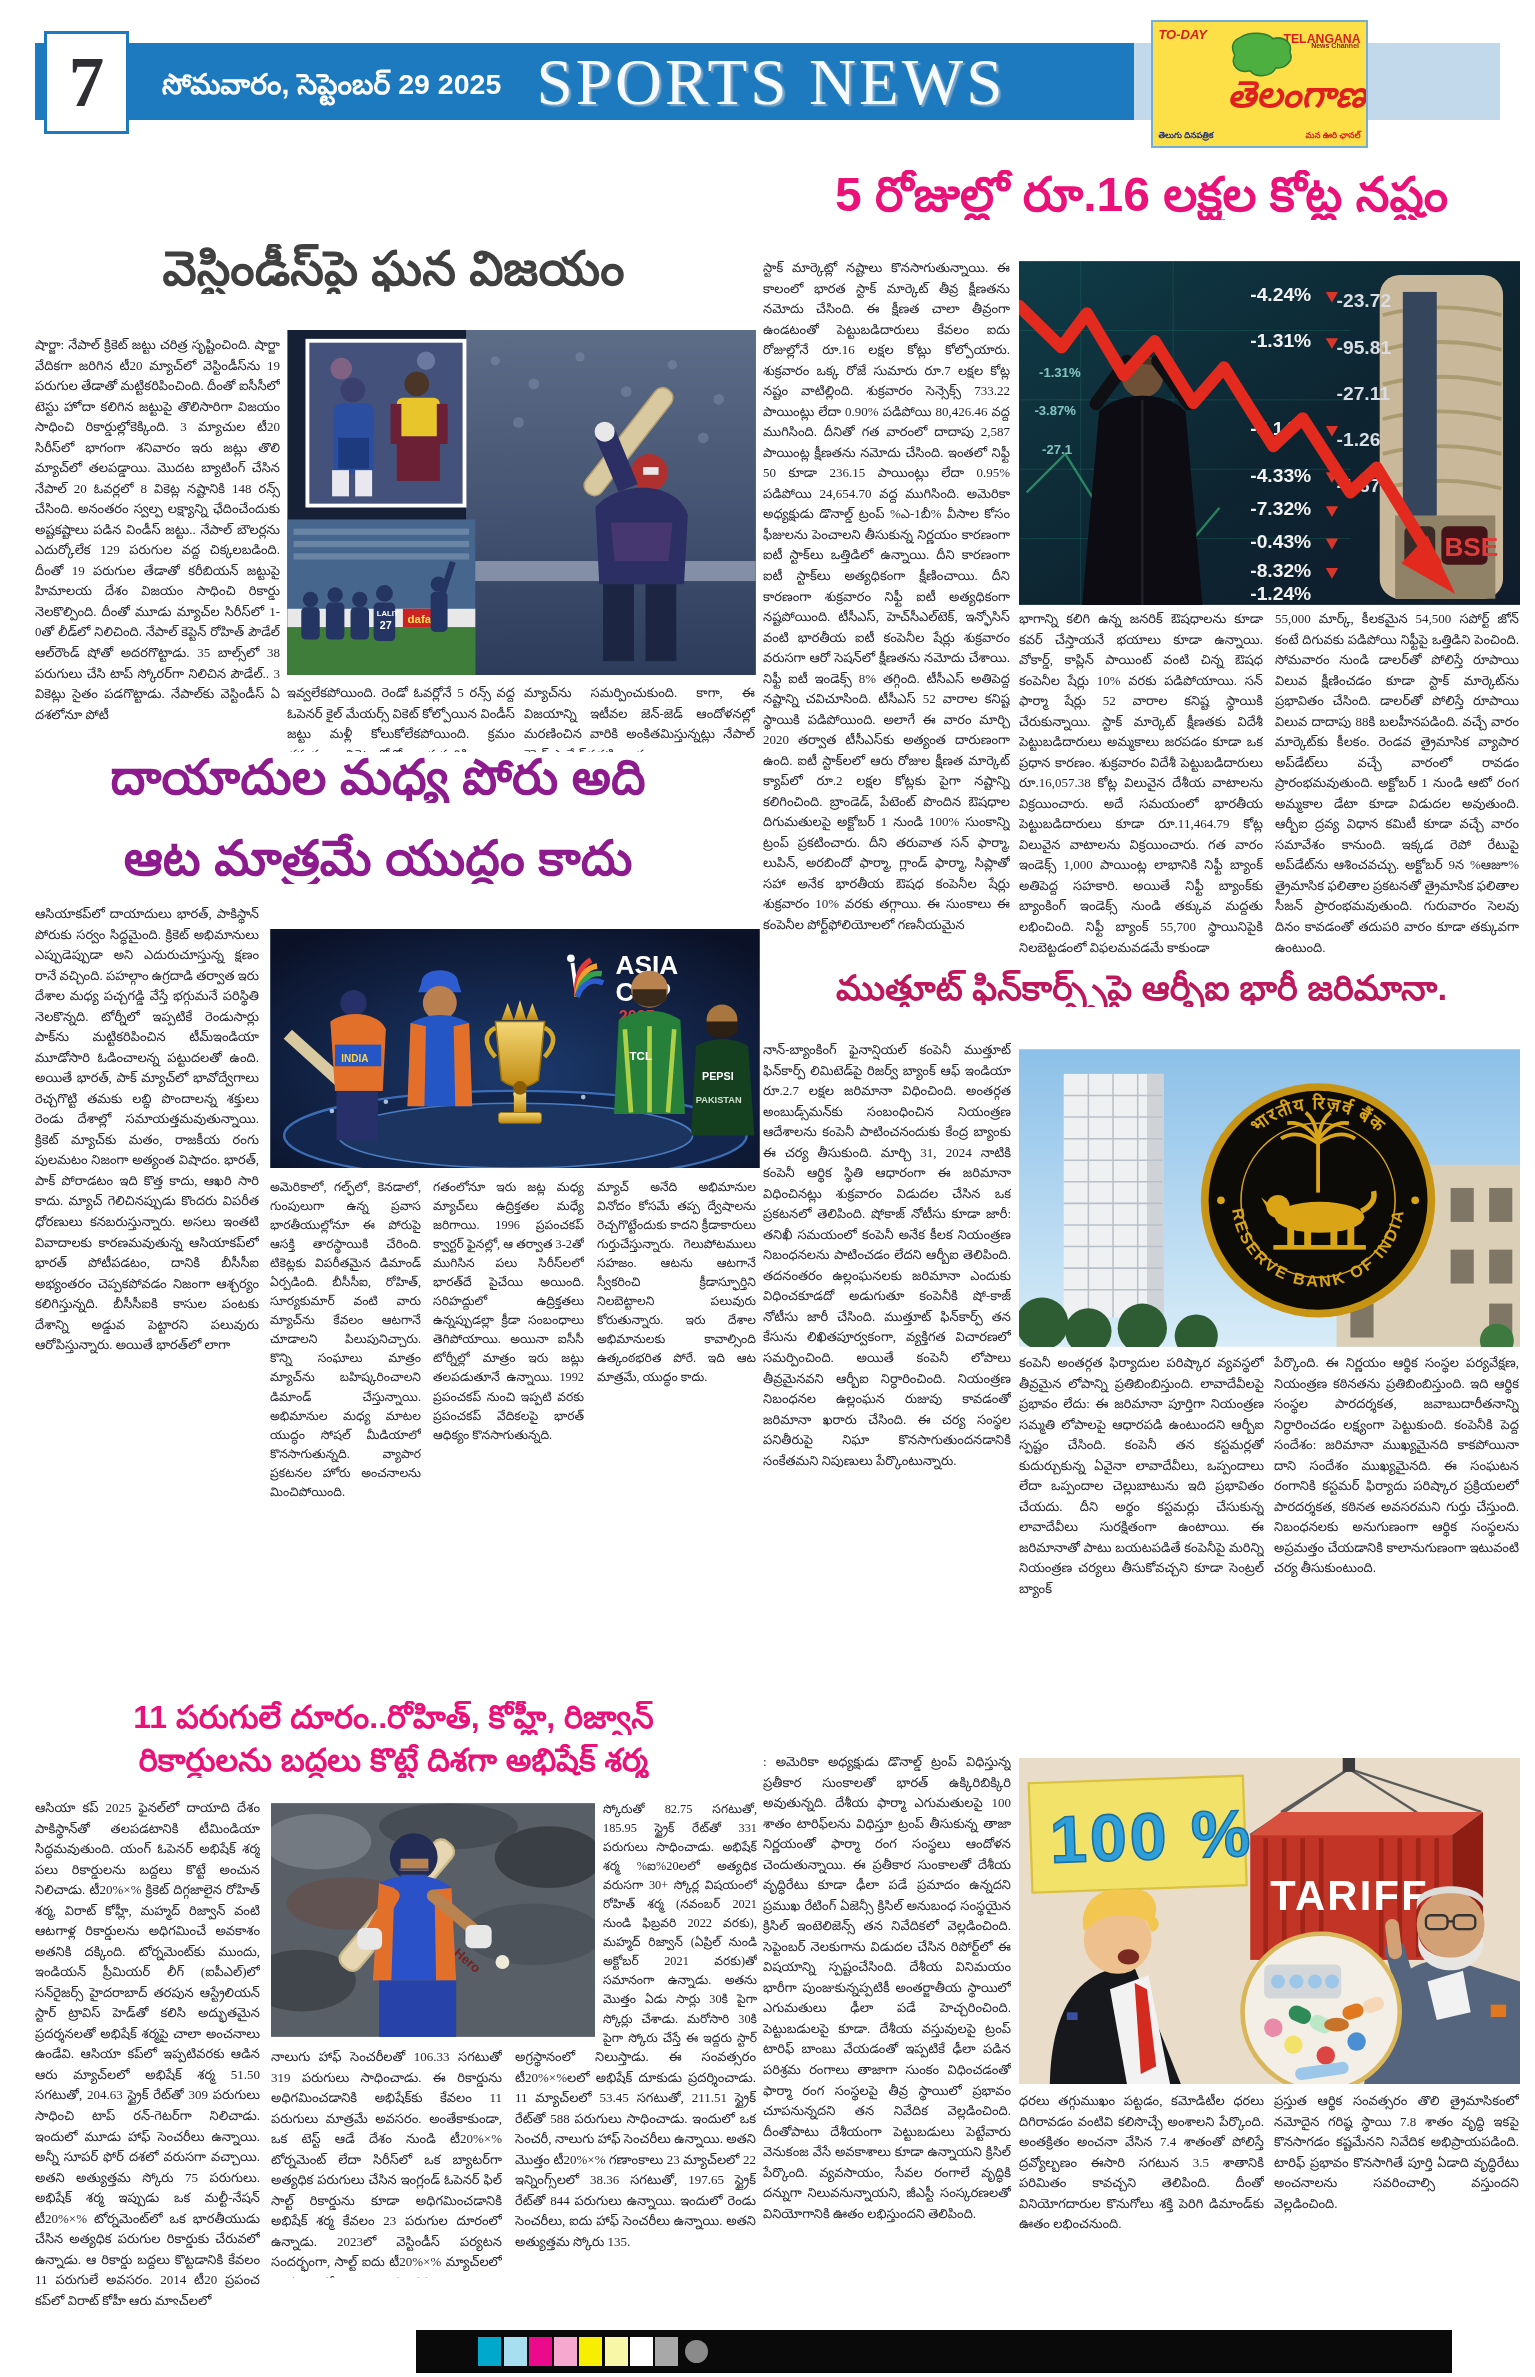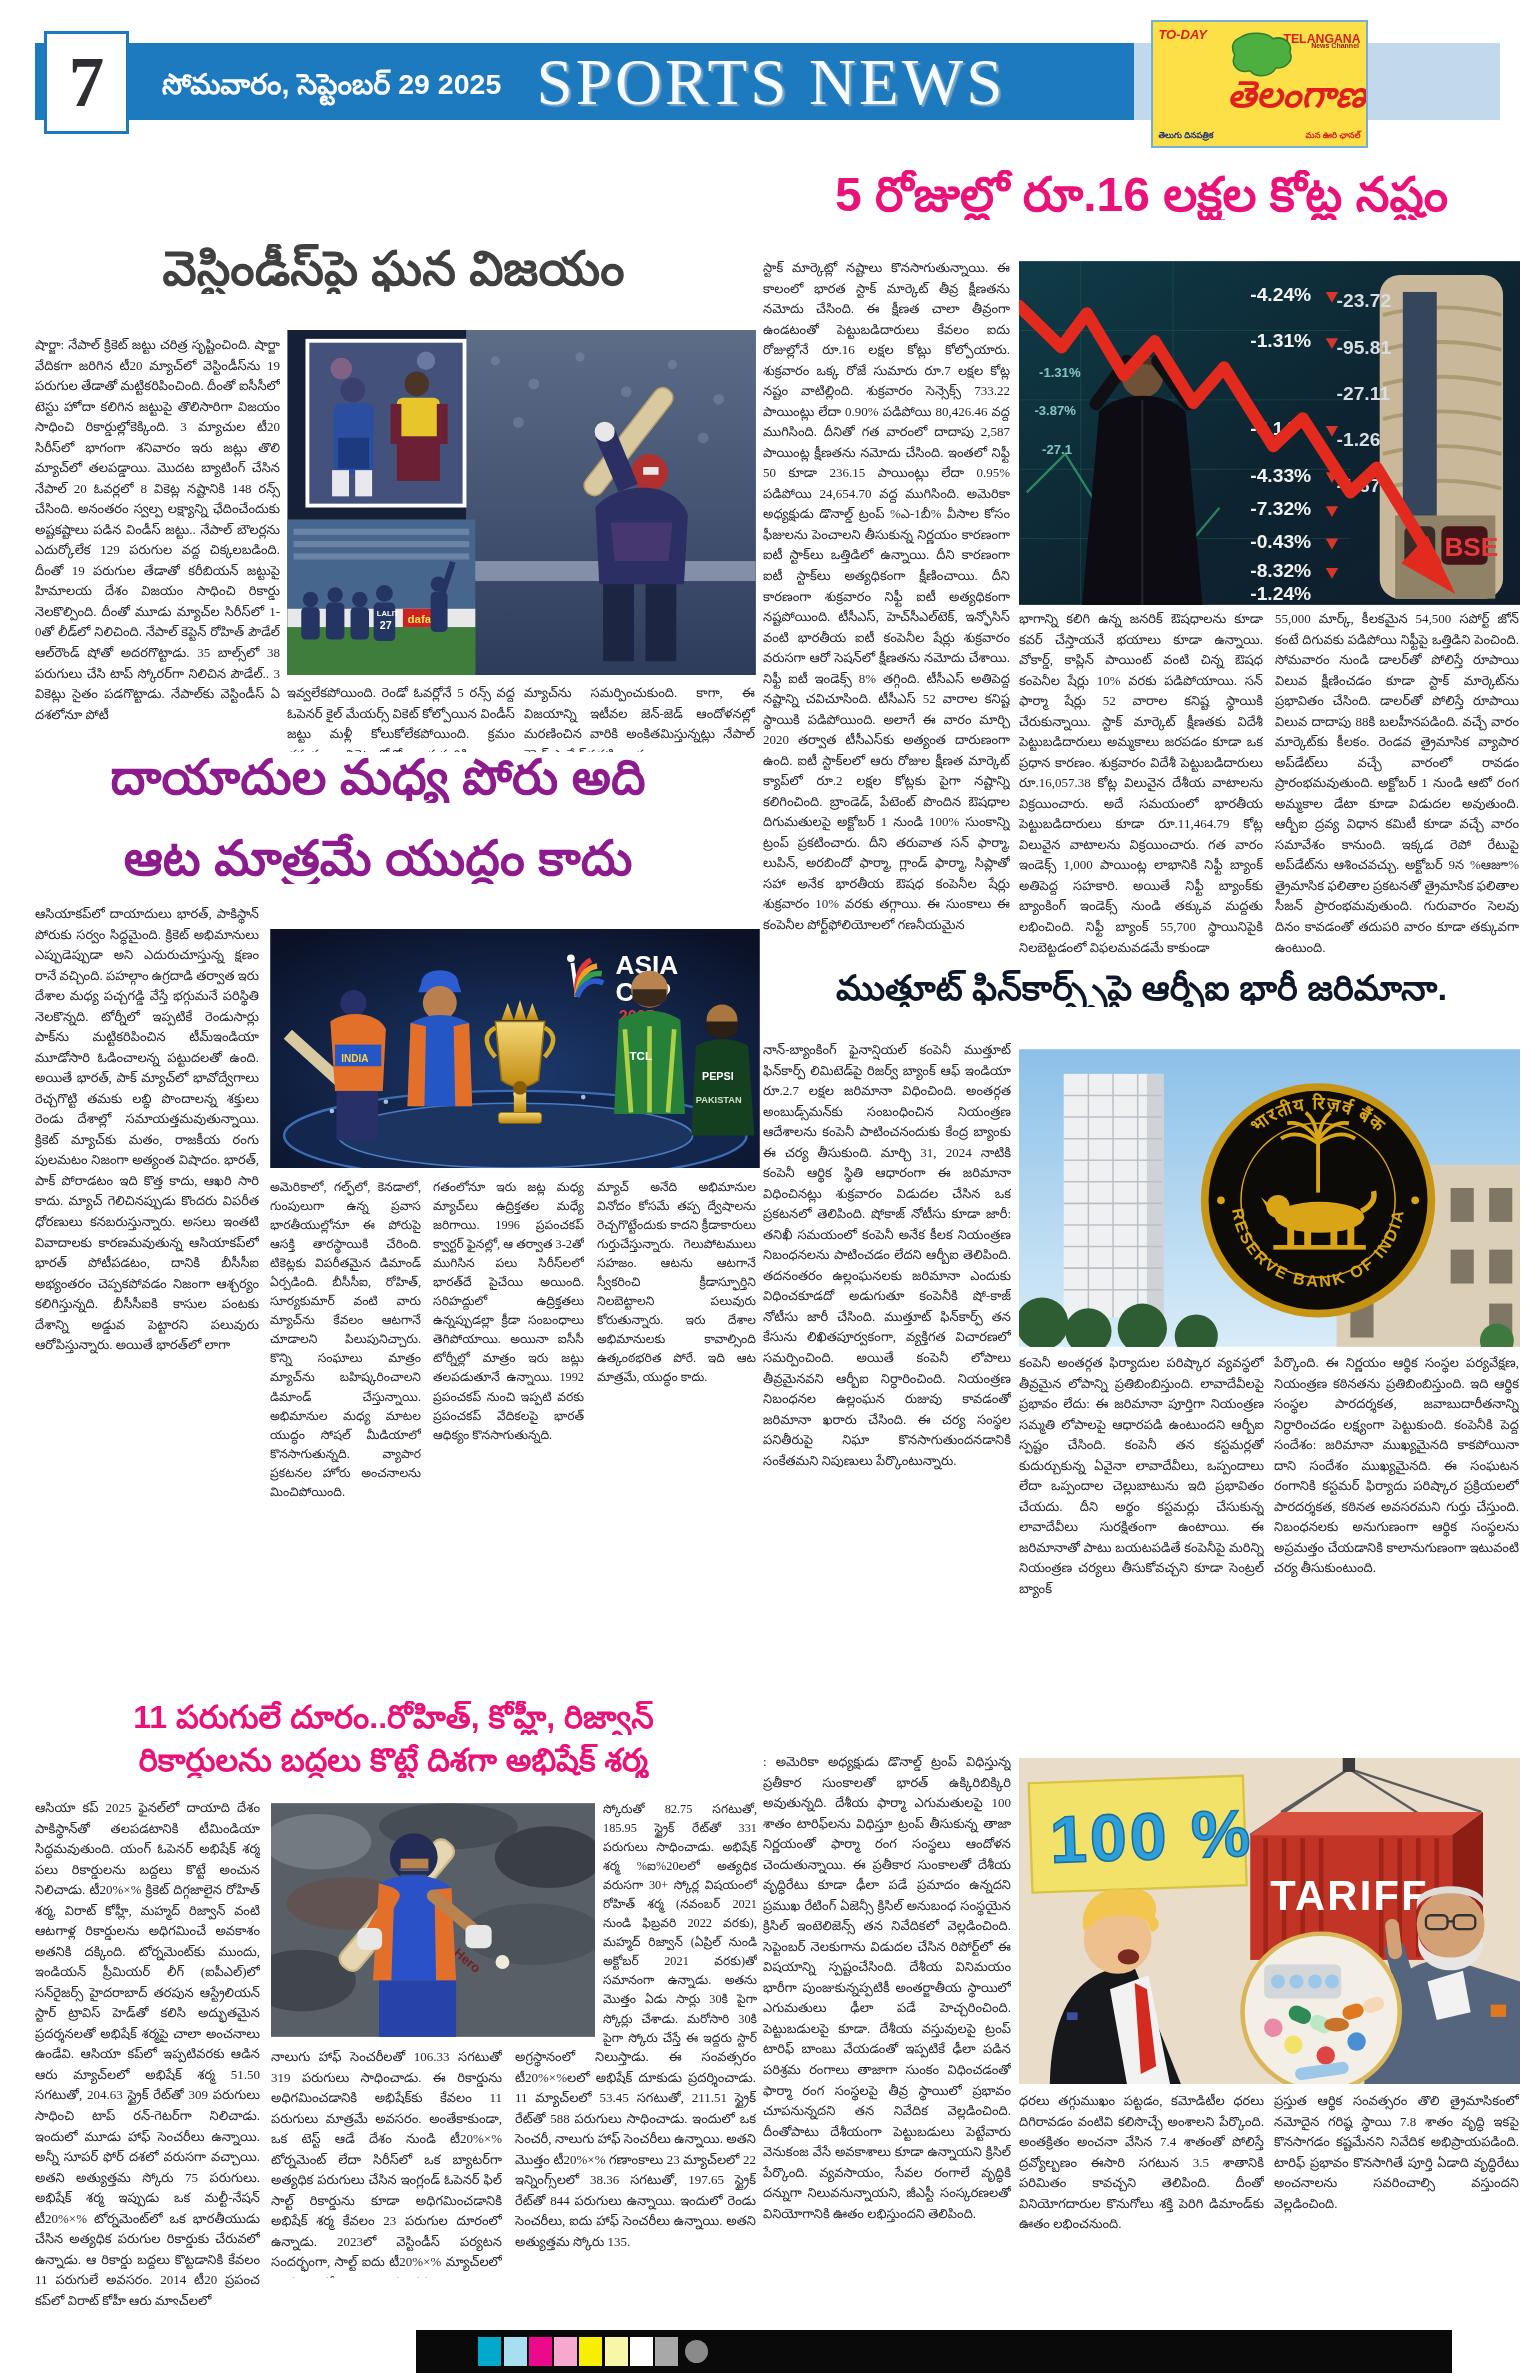--- a/index.html
+++ b/index.html
@@ -322,21 +322,21 @@
       <path d="M552 152 C572 140 602 140 620 152 L628 268 L546 268 Z" fill="#14401f"></path>
       <text x="560" y="196" font-size="14" font-weight="bold" fill="#ffffff">PEPSI</text>
       <text x="552" y="226" font-size="12" font-weight="bold" fill="#cfe0cf">PAKISTAN</text>
     </g>
   </svg>
 
   <div class="col small" style="left:270px;top:1178px;width:151px;height:489px">అమెరికాలో, గల్ఫ్‌లో, కెనడాలో, గుంపులుగా ఉన్న ప్రవాస భారతీయుల్లోనూ ఈ పోరుపై ఆసక్తి తారస్థాయికి చేరింది. టికెట్లకు విపరీతమైన డిమాండ్ ఏర్పడింది. బీసీసీఐ, రోహిత్, సూర్యకుమార్ వంటి వారు మ్యాచ్‌ను కేవలం ఆటగానే చూడాలని పిలుపునిచ్చారు. కొన్ని సంఘాలు మాత్రం మ్యాచ్‌ను బహిష్కరించాలని డిమాండ్ చేస్తున్నాయి. అభిమానుల మధ్య మాటల యుద్ధం సోషల్ మీడియాలో కొనసాగుతున్నది. వ్యాపార ప్రకటనల హోరు అంచనాలను మించిపోయింది.</div>
   <div class="col small" style="left:433px;top:1178px;width:151px;height:489px">గతంలోనూ ఇరు జట్ల మధ్య మ్యాచ్‌లు ఉద్రిక్తతల మధ్యే జరిగాయి. 1996 ప్రపంచకప్ క్వార్టర్ ఫైనల్లో, ఆ తర్వాత 3-2తో ముగిసిన పలు సిరీస్‌లలో భారత్‌దే పైచేయి అయింది. సరిహద్దులో ఉద్రిక్తతలు ఉన్నప్పుడల్లా క్రీడా సంబంధాలు తెగిపోయాయి. అయినా ఐసీసీ టోర్నీల్లో మాత్రం ఇరు జట్లు తలపడుతూనే ఉన్నాయి. 1992 ప్రపంచకప్ నుంచి ఇప్పటి వరకు ప్రపంచకప్ వేదికలపై భారత్ ఆధిక్యం కొనసాగుతున్నది.</div>
   <div class="col small" style="left:597px;top:1178px;width:159px;height:489px">మ్యాచ్ అనేది అభిమానుల వినోదం కోసమే తప్ప ద్వేషాలను రెచ్చగొట్టేందుకు కాదని క్రీడాకారులు గుర్తుచేస్తున్నారు. గెలుపోటములు సహజం. ఆటను ఆటగానే స్వీకరించి క్రీడాస్ఫూర్తిని నిలబెట్టాలని పలువురు కోరుతున్నారు. ఇరు దేశాల అభిమానులకు కావాల్సింది ఉత్కంఠభరిత పోరే. ఇది ఆట మాత్రమే, యుద్ధం కాదు.</div>
 
-  <div class="hl" style="left:760px;top:970px;width:763px;font-size:35px;color:#0f172a;font-weight:900">ముత్తూట్ ఫిన్‌కార్ప్స్‌పై ఆర్బీఐ భారీ జరిమానా.</div>
+  <div class="hl" style="left:760px;top:970px;width:763px;font-size:35px;color:#be185d;font-weight:900">ముత్తూట్ ఫిన్‌కార్ప్స్‌పై ఆర్బీఐ భారీ జరిమానా.</div>
   <div class="col" style="left:763px;top:1040px;width:248px;height:617px">నాన్-బ్యాంకింగ్ ఫైనాన్షియల్ కంపెనీ ముత్తూట్ ఫిన్‌కార్ప్ లిమిటెడ్‌పై రిజర్వ్ బ్యాంక్ ఆఫ్ ఇండియా రూ.2.7 లక్షల జరిమానా విధించింది. అంతర్గత అంబుడ్స్‌మన్‌కు సంబంధించిన నియంత్రణ ఆదేశాలను కంపెనీ పాటించనందుకు కేంద్ర బ్యాంకు ఈ చర్య తీసుకుంది. మార్చి 31, 2024 నాటికి కంపెనీ ఆర్థిక స్థితి ఆధారంగా ఈ జరిమానా విధించినట్లు శుక్రవారం విడుదల చేసిన ఒక ప్రకటనలో తెలిపింది. షోకాజ్ నోటీసు కూడా జారీ: తనిఖీ సమయంలో కంపెనీ అనేక కీలక నియంత్రణ నిబంధనలను పాటించడం లేదని ఆర్బీఐ తెలిపింది. తదనంతరం ఉల్లంఘనలకు జరిమానా ఎందుకు విధించకూడదో అడుగుతూ కంపెనీకి షో-కాజ్ నోటీసు జారీ చేసింది. ముత్తూట్ ఫిన్‌కార్ప్ తన కేసును లిఖితపూర్వకంగా, వ్యక్తిగత విచారణలో సమర్పించింది. అయితే కంపెనీ లోపాలు తీవ్రమైనవని ఆర్బీఐ నిర్ధారించింది. నియంత్రణ నిబంధనల ఉల్లంఘన రుజువు కావడంతో జరిమానా ఖరారు చేసింది. ఈ చర్య సంస్థల పనితీరుపై నిఘా కొనసాగుతుందనడానికి సంకేతమని నిపుణులు పేర్కొంటున్నారు.</div>
 
   <svg class="abs" style="left:1019px;top:1049px" width="501" height="298" viewBox="0 0 650 386">
     <defs>
       <linearGradient id="skyG" x1="0" y1="0" x2="0" y2="1">
         <stop offset="0" stop-color="#8cc0e8"></stop>
           <stop offset="1" stop-color="#d8ecf8"></stop>
       </linearGradient>
     </defs>
     <rect width="650" height="386" fill="url(#skyG)"></rect>

